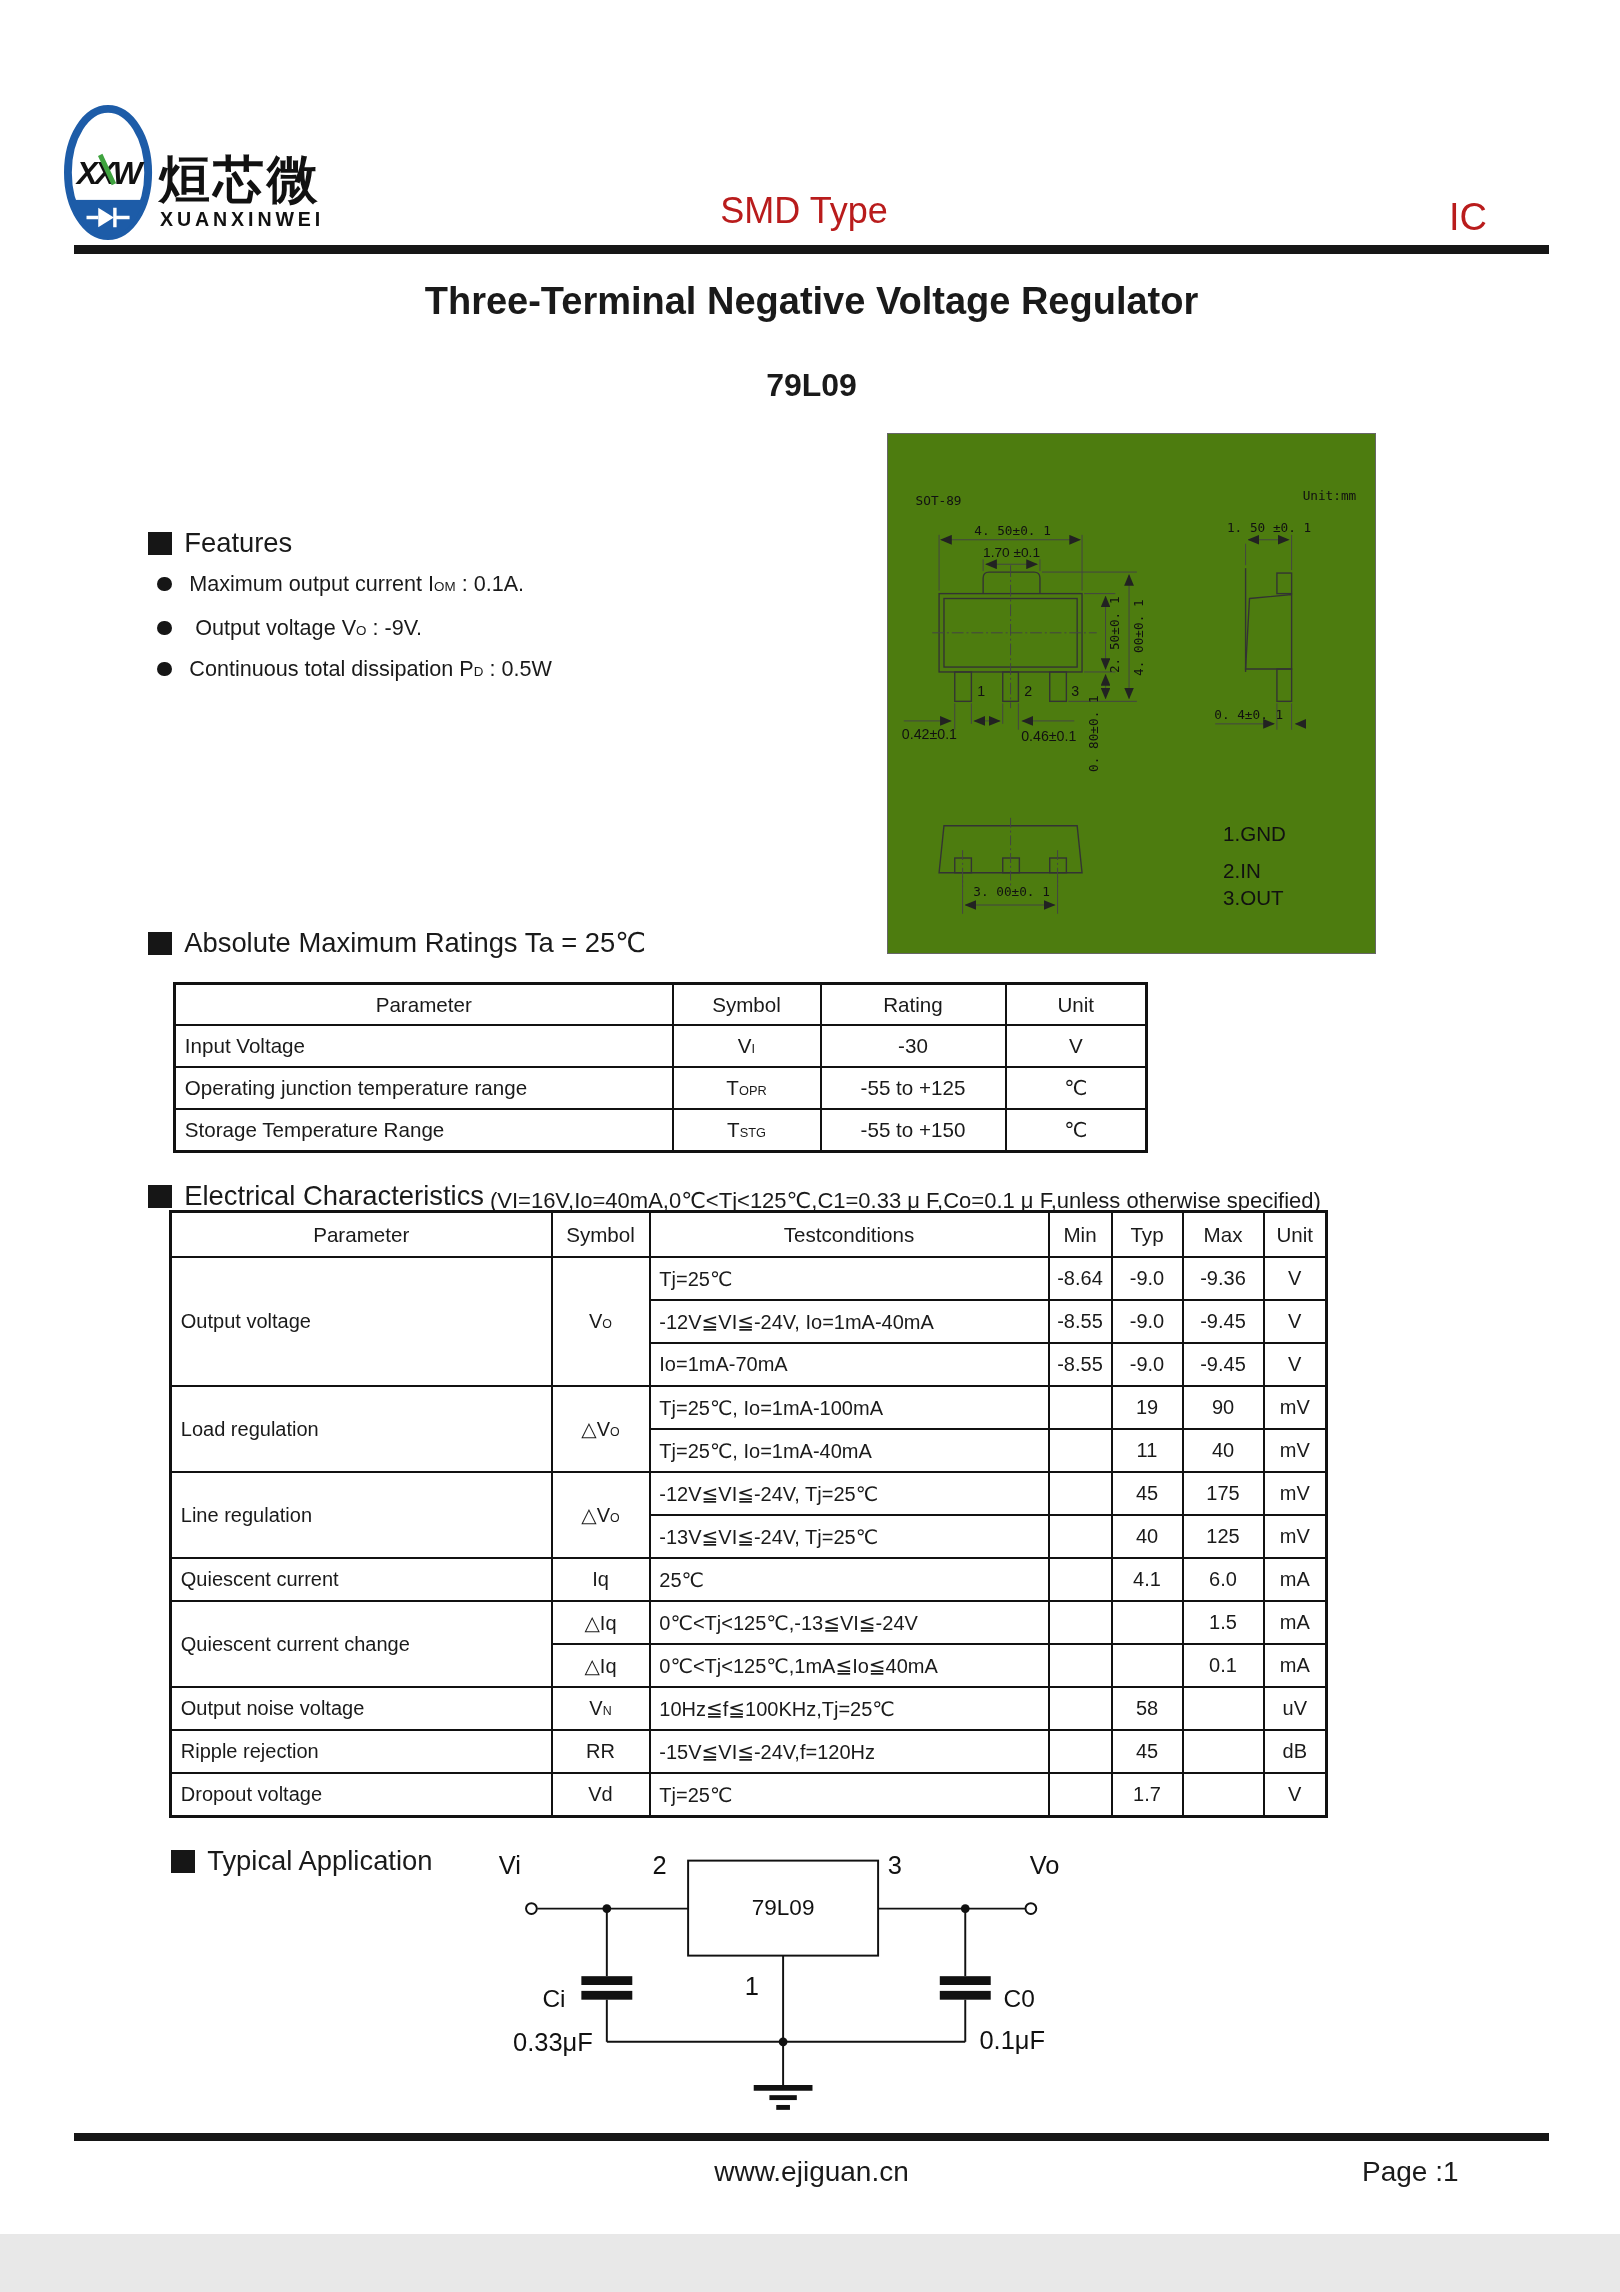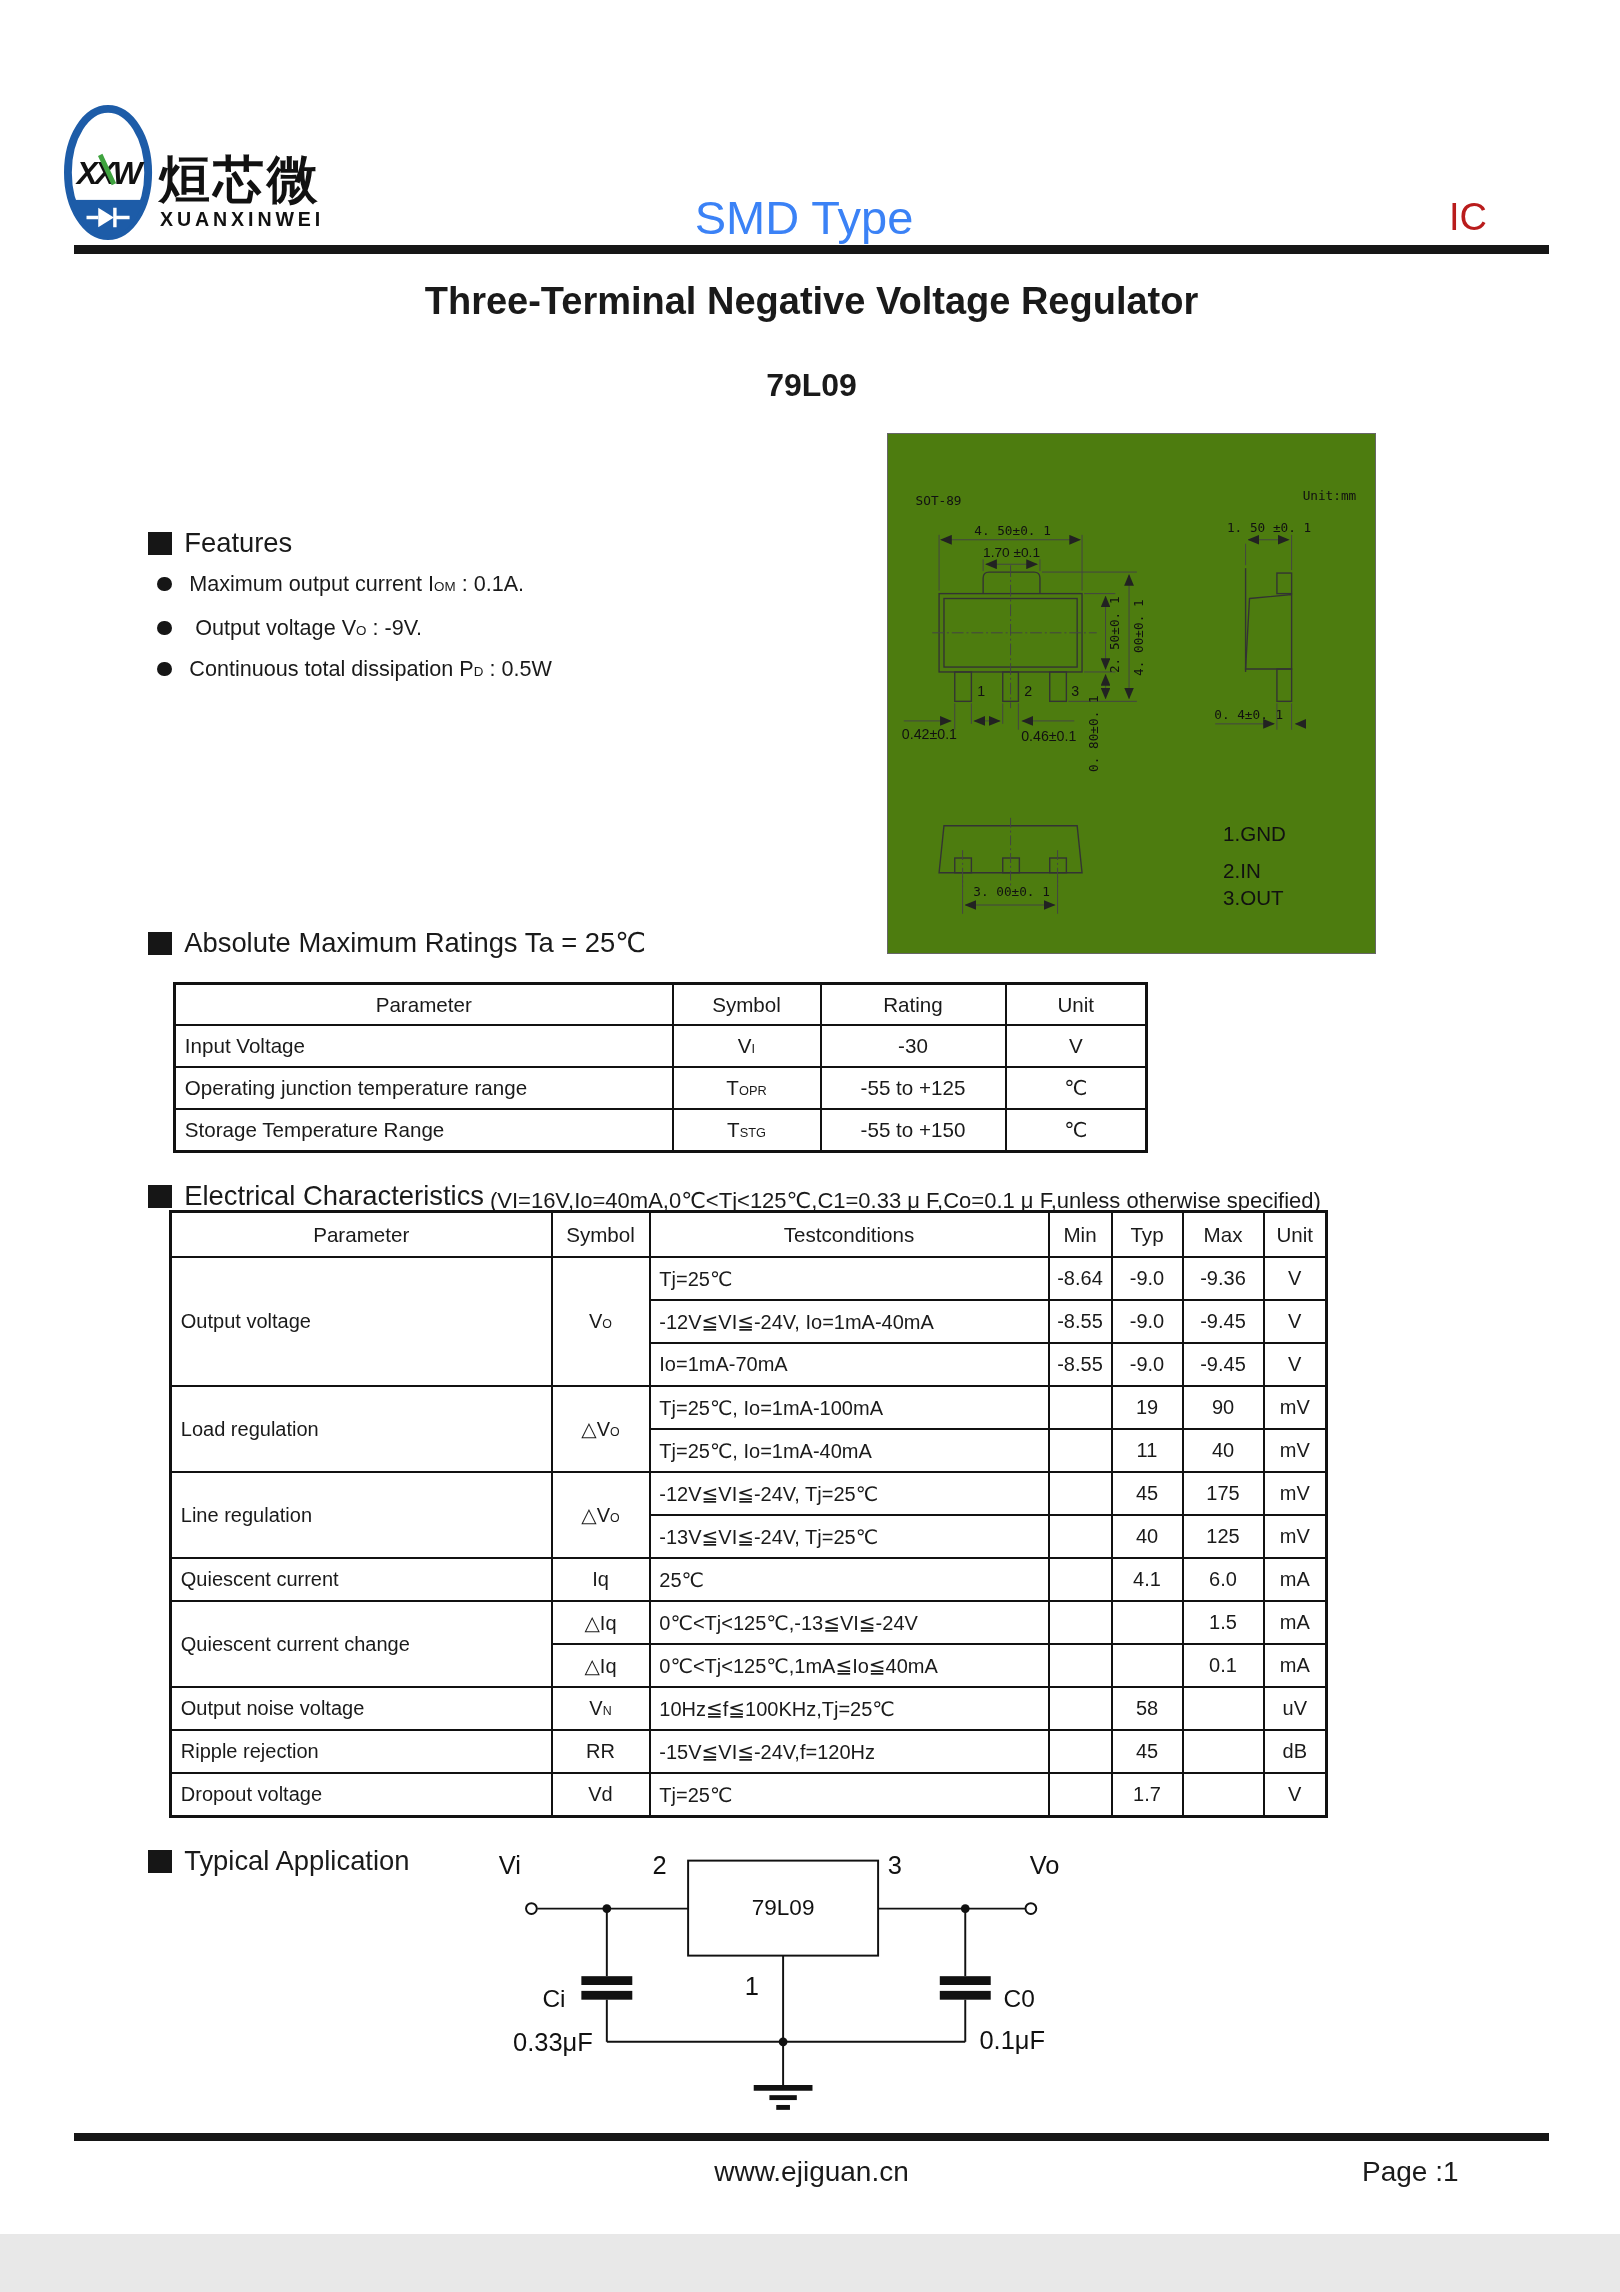--- a/index.html
+++ b/index.html
@@ -3,21 +3,21 @@
 <meta charset="utf-8">
 <style>
   html,body{margin:0;padding:0;background:#e8e8e8;}
   .page{position:relative;width:1620px;height:2234px;background:#ffffff;
         font-family:"Liberation Sans","DejaVu Sans",sans-serif;color:#1a1a1a;overflow:hidden;}
   .abs{position:absolute;}
 
   
   .logo-cn{position:absolute;left:159px;top:146px;font-size:51px;font-weight:bold;letter-spacing:2.9px;color:#111;font-family:Liberation Serif, serif;}
   .logo-en{position:absolute;left:160px;top:208px;font-size:19.6px;font-weight:600;letter-spacing:3.9px;color:#111;}
-  .smd-type{position:absolute;left:608px;top:190px;width:392px;text-align:center;font-size:47px;color:#3b82f6;}
+  .smd-type{position:absolute;left:608px;top:190px;width:392px;text-align:center;font-size:36px;color:#b91c1c;}
   .ic-label{position:absolute;left:1449px;top:196px;font-size:38px;color:#b91c1c;}
   .rule{position:absolute;left:74px;width:1475px;background:#161616;}
   .doc-title{position:absolute;left:74px;top:280px;width:1475px;text-align:center;font-size:38px;font-weight:bold;}
   .part-no{position:absolute;left:74px;top:367px;width:1475px;text-align:center;font-size:32px;font-weight:bold;}
 
   
   .section-head{position:absolute;left:148px;display:flex;align-items:flex-start;}
   .sq{width:23.5px;height:23.5px;background:#161616;margin-top:4.9px;flex:0 0 auto;}
   .section-head .txt{margin-left:12.7px;font-size:27.4px;white-space:nowrap;}
   .section-head .note{font-size:22px;margin-left:5.9px;padding-top:7.8px;white-space:nowrap;}
@@ -373,21 +373,21 @@
       <td class="cc"><span>Vd</span><span class="sub"></span></td>
       <td class="cl">Tj=25℃</td>
       <td class="cc"></td>
       <td class="cc">1.7</td>
       <td class="cc"></td>
       <td class="cc">V</td>
     </tr>
   </tbody>
     </table>
 
-  <div class="section-head" style="top:1845px;">
+  <div class="section-head" style="top:1845px;margin-left:23px;">
     <span class="sq"></span>
     <span class="txt">Typical Application</span>
   </div>
 
   <svg class="abs" style="left:451px;top:1843px;" width="627" height="284" viewBox="0 0 640 290">
 
     <g>
       <line x1="88" y1="67" x2="242" y2="67" class="cw"></line>
       <line x1="436" y1="67" x2="586" y2="67" class="cw"></line>
       <line x1="159" y1="67" x2="159" y2="136" class="cw"></line>

